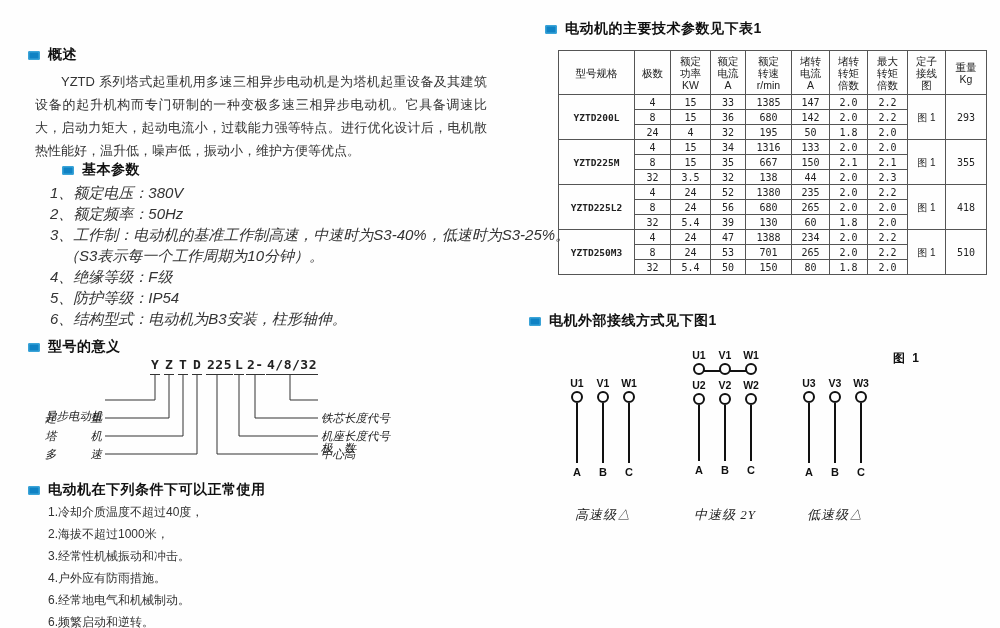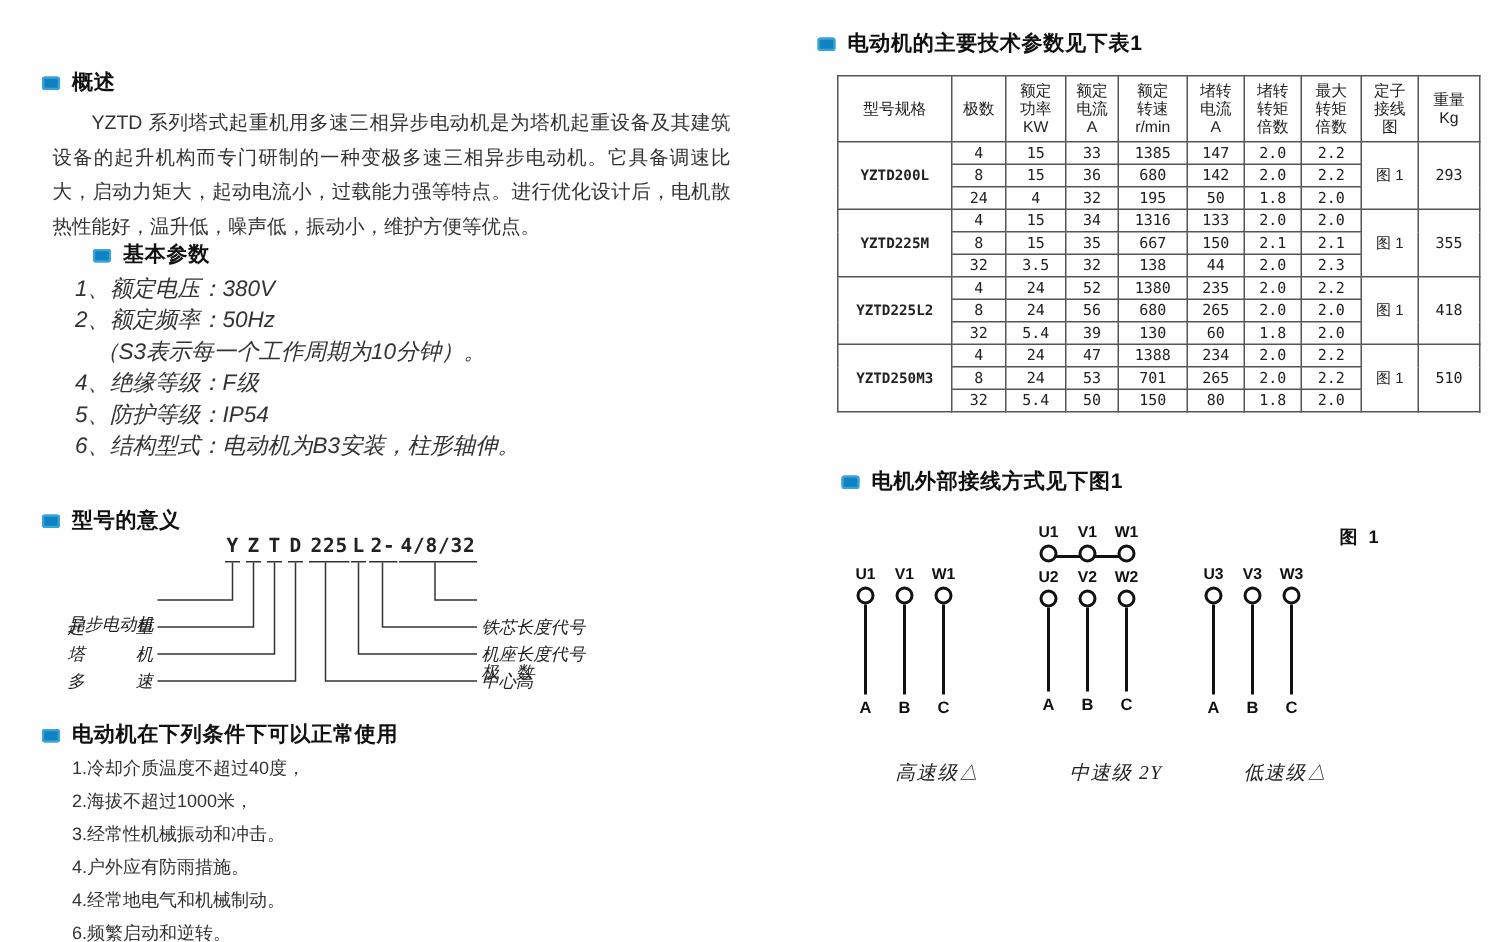--- a/index.html
+++ b/index.html
@@ -47,41 +47,42 @@
   .wire-diagram { position:absolute; width:80px; display:flex; flex-direction:column; align-items:center; }
   .wire-row { display:flex; width:78px; justify-content:center; }
   .wire-row .cell { width:26px; text-align:center; }
   .tlabel { font-size:10.5px; font-weight:bold; color:#111; height:14px; line-height:14px; }
   .circle { width:12px; height:12px; border:2px solid #111; border-radius:50%; background:#fff; margin:1px auto 0; position:relative; z-index:2; }
   .top-circles { position:relative; width:78px; height:16px; }
   .top-circles .hline { position:absolute; left:13px; right:13px; top:8px; height:2px; background:#111; z-index:1; }
   .stem { width:2px; height:60px; background:#111; margin:0 auto; }
   .phase-row { margin-top:3px; }
   .plabel { font-size:11px; font-weight:bold; color:#111; }
-  .wire-caption { position:absolute; top:166px; width:100px; text-align:right; font-family:"Liberation Serif", serif; font-style:italic; font-size:13px; color:#222; letter-spacing:1px; }
+  .wire-caption { position:absolute; top:166px; width:100px; text-align:center; font-family:"Liberation Serif", serif; font-style:italic; font-size:13px; color:#222; letter-spacing:1px; }
 </style>
 </head>
 <body>
 
 <div id="page">
 
 
   <div class="sec-head" style="left:28px; top:46px;">
     <span class="bullet"></span>
     <span class="txt">概述</span>
   </div>
   <p class="overview-p">YZTD 系列塔式起重机用多速三相异步电动机是为塔机起重设备及其建筑设备的起升机构而专门研制的一种变极多速三相异步电动机。它具备调速比大，启动力矩大，起动电流小，过载能力强等特点。进行优化设计后，电机散热性能好，温升低，噪声低，振动小，维护方便等优点。</p>
 
   <div class="sec-head" style="left:28px; top:161px;margin-left:34px;">
     <span class="bullet"></span>
     <span class="txt">基本参数</span>
   </div>
   <div class="plist" style="left:50px; top:182px;">
     <div class="ln">1、额定电压：380V</div>
     <div class="ln">2、额定频率：50Hz</div>
+    <div class="ln">3、工作制：电动机的基准工作制高速，中速时为S3-40%，低速时为S3-25%。</div>
     <div class="ln indent">（S3表示每一个工作周期为10分钟）。</div>
     <div class="ln">4、绝缘等级：F级</div>
     <div class="ln">5、防护等级：IP54</div>
     <div class="ln">6、结构型式：电动机为B3安装，柱形轴伸。</div>
   </div>
 
   <div class="sec-head" style="left:28px; top:338px;">
     <span class="bullet"></span>
     <span class="txt">型号的意义</span>
   </div>
@@ -125,21 +126,21 @@
 
   <div class="sec-head" style="left:28px; top:481px;">
     <span class="bullet"></span>
     <span class="txt">电动机在下列条件下可以正常使用</span>
   </div>
   <div class="ulist" style="left:48px; top:501px;">
     <div class="ln">1.冷却介质温度不超过40度，</div>
     <div class="ln">2.海拔不超过1000米，</div>
     <div class="ln">3.经常性机械振动和冲击。</div>
     <div class="ln">4.户外应有防雨措施。</div>
-    <div class="ln">4.经常地电气和机械制动。</div>
+    <div class="ln">6.经常地电气和机械制动。</div>
     <div class="ln">6.频繁启动和逆转。</div>
   </div>
 
   <div class="sec-head" style="left:545px; top:20px;">
     <span class="bullet"></span>
     <span class="txt">电动机的主要技术参数见下表1</span>
   </div>
 
   <table id="tech-table">
     <colgroup>
@@ -300,21 +301,21 @@
           <td>5.4</td>
           <td>50</td>
           <td>150</td>
           <td>80</td>
           <td>1.8</td>
           <td>2.0</td>
         </tr>
       </tbody>
   </table>
 
-  <div class="sec-head" style="left:561px; top:312px;">
+  <div class="sec-head" style="left:529px; top:312px;">
     <span class="bullet"></span>
     <span class="txt">电机外部接线方式见下图1</span>
   </div>
 
   <div id="wiring-canvas">
     <span class="fig-label">图 1</span>
     <div class="wire-diagram" style="left:18px; top:36px;" id="wire-d0">
         <div class="wire-row">
           <div class="cell tlabel">U1</div>
           <div class="cell tlabel">V1</div>

